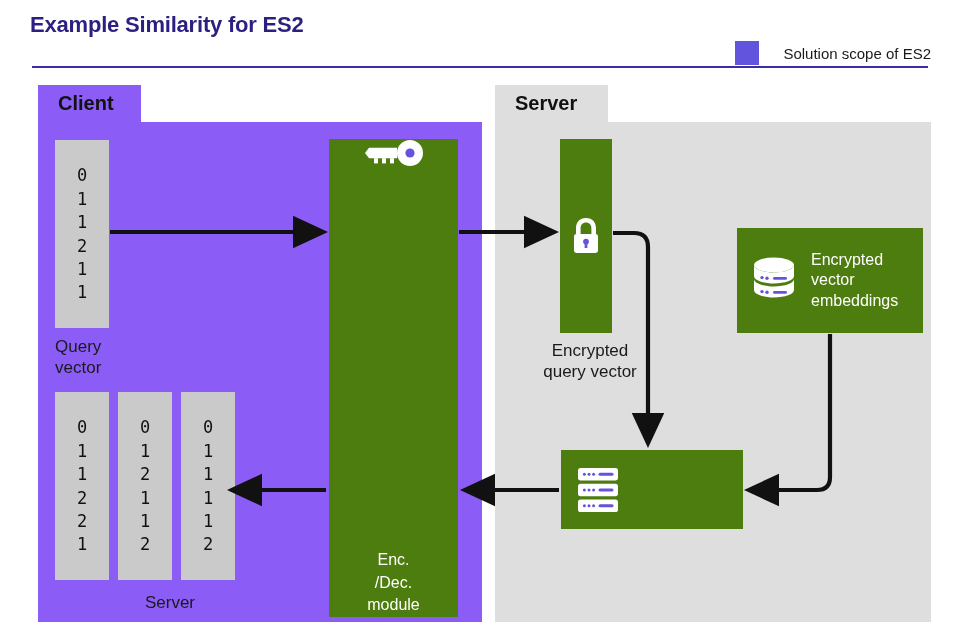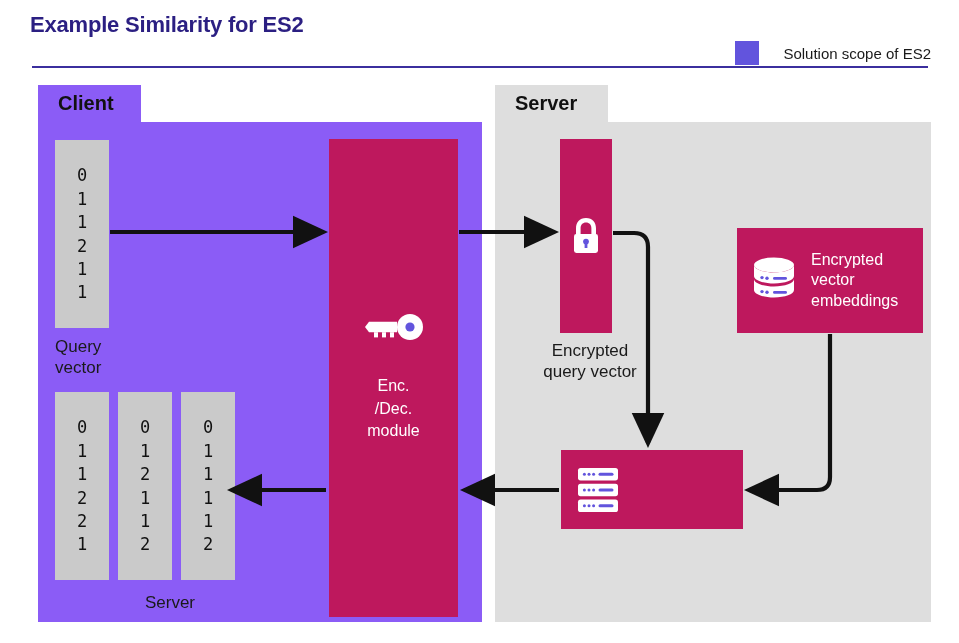--- a/index.html
+++ b/index.html
@@ -118,34 +118,34 @@
   #query-vector-caption { left: 55px; top: 336px; width: 90px; }
 
   #result-vector-1 { left: 55px; top: 392px; width: 54px; height: 188px; }
   #result-vector-2 { left: 118px; top: 392px; width: 54px; height: 188px; }
   #result-vector-3 { left: 181px; top: 392px; width: 54px; height: 188px; }
   #results-caption { left: 110px; top: 592px; width: 120px; text-align: center; }
 
   
   .pblock {
     position: absolute;
-    background: #be185d;
+    background: #4d7c0f;
     color: #ffffff;
     box-sizing: border-box;
   }
 
   #enc-dec-module {
     left: 329px;
     top: 139px;
     width: 129px;
     height: 478px;
     display: flex;
     flex-direction: column;
     align-items: center;
-    justify-content: center;
+    justify-content: space-between;
     gap: 34px;
   }
   #enc-dec-label {
     font-size: 16px;
     line-height: 1.42;
     text-align: center;
   }
 
   #encrypted-query-vector {
     left: 560px;

